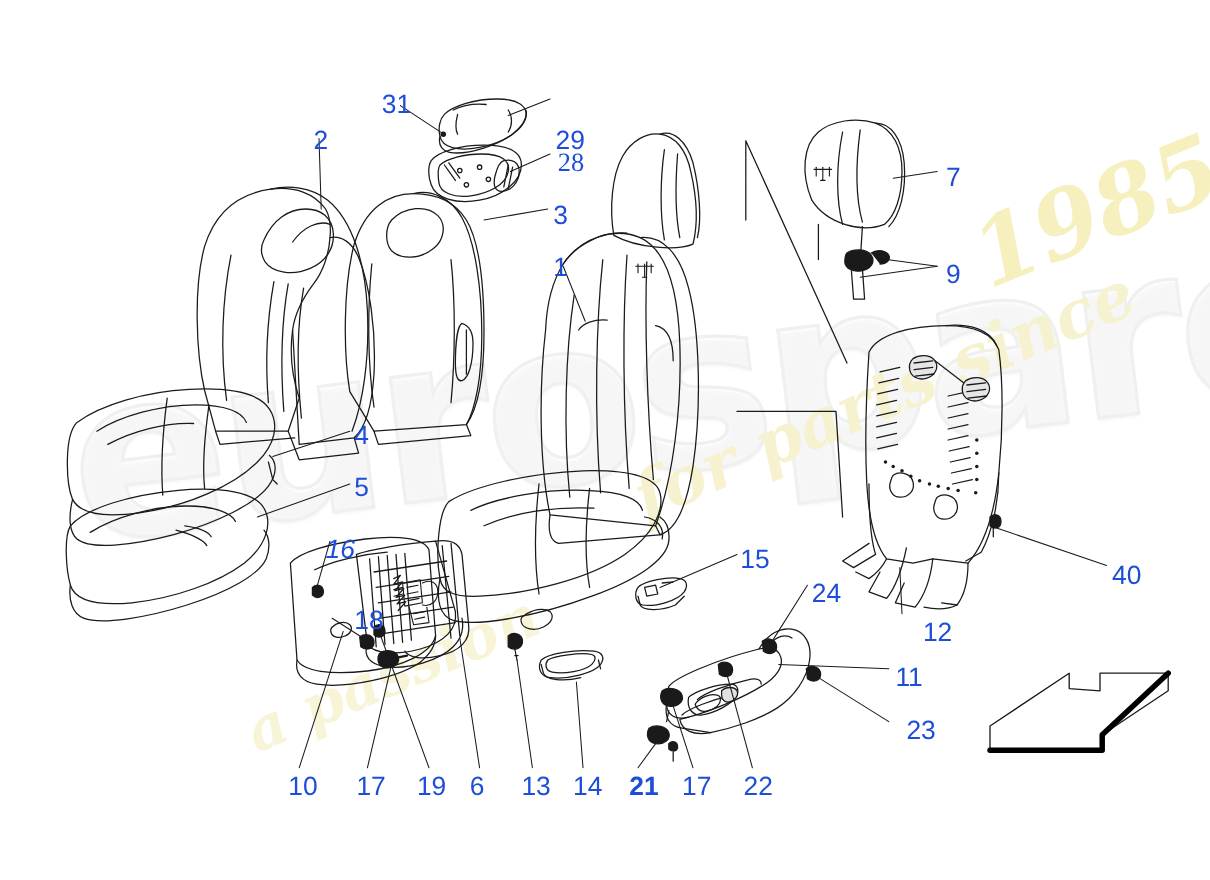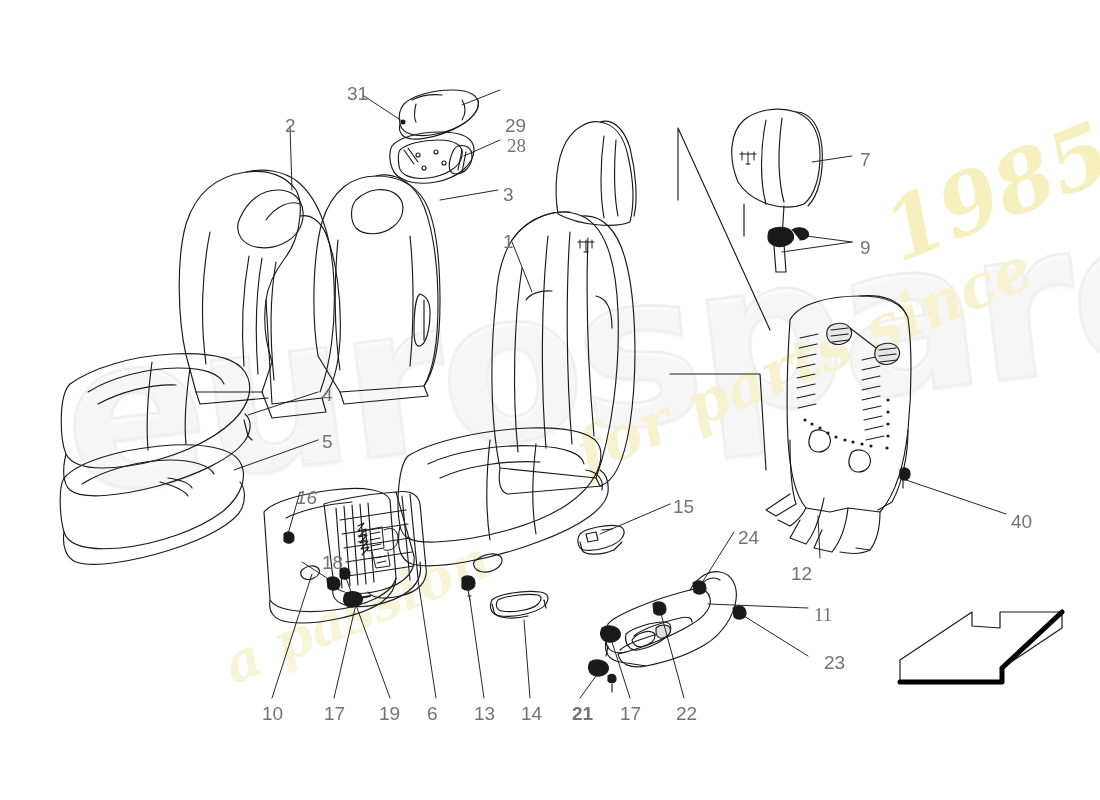--- a/index.html
+++ b/index.html
@@ -80,22 +80,22 @@
   #art {
     position: absolute;
     inset: 0;
     z-index: 2;
   }
   
   .callout {
     position: absolute;
     z-index: 4;
     font-family: "Liberation Sans", sans-serif;
-    font-size: 19px;
-    color: #737373;
+    font-size: 24px;
+    color: #1d4ed8;
     line-height: 1;
     white-space: nowrap;
   }
 </style>
 </head>
 <body>
 
 <div id="canvas">
 
   <div class="wm-layer">
@@ -524,22 +524,22 @@
   <div id="callouts">
       <div class="callout" style="left: 503px; top: 232px;">1</div>
       <div class="callout" style="left: 285px; top: 116px;">2</div>
       <div class="callout" style="left: 503px; top: 185px;">3</div>
       <div class="callout" style="left: 322px; top: 385px;">4</div>
       <div class="callout" style="left: 322px; top: 432px;">5</div>
       <div class="callout" style="left: 427px; top: 704px;">6</div>
       <div class="callout" style="left: 860px; top: 150px;">7</div>
       <div class="callout" style="left: 860px; top: 238px;">9</div>
       <div class="callout" style="left: 262px; top: 704px;">10</div>
-      <div class="callout" style="left: 814px; top: 605px; font-family: Liberation Serif, serif;">11</div>
-      <div class="callout" style="left: 791px; top: 564px; text-align: right;">12</div>
+      <div class="callout" style="left: 814px; top: 605px;">11</div>
+      <div class="callout" style="left: 839px; top: 564px; text-align: right;">12</div>
       <div class="callout" style="left: 474px; top: 704px;">13</div>
       <div class="callout" style="left: 521px; top: 704px;">14</div>
       <div class="callout" style="left: 673px; top: 497px;">15</div>
       <div class="callout" style="left: 296px; top: 488px; font-style: italic;">16</div>
       <div class="callout" style="left: 324px; top: 704px;">17</div>
       <div class="callout" style="left: 298px; top: 553px; margin-left: 24px;">18</div>
       <div class="callout" style="left: 379px; top: 704px;">19</div>
       <div class="callout" style="left: 572px; top: 704px; font-weight: bold;">21</div>
       <div class="callout" style="left: 676px; top: 704px;">22</div>
       <div class="callout" style="left: 824px; top: 653px;">23</div>

